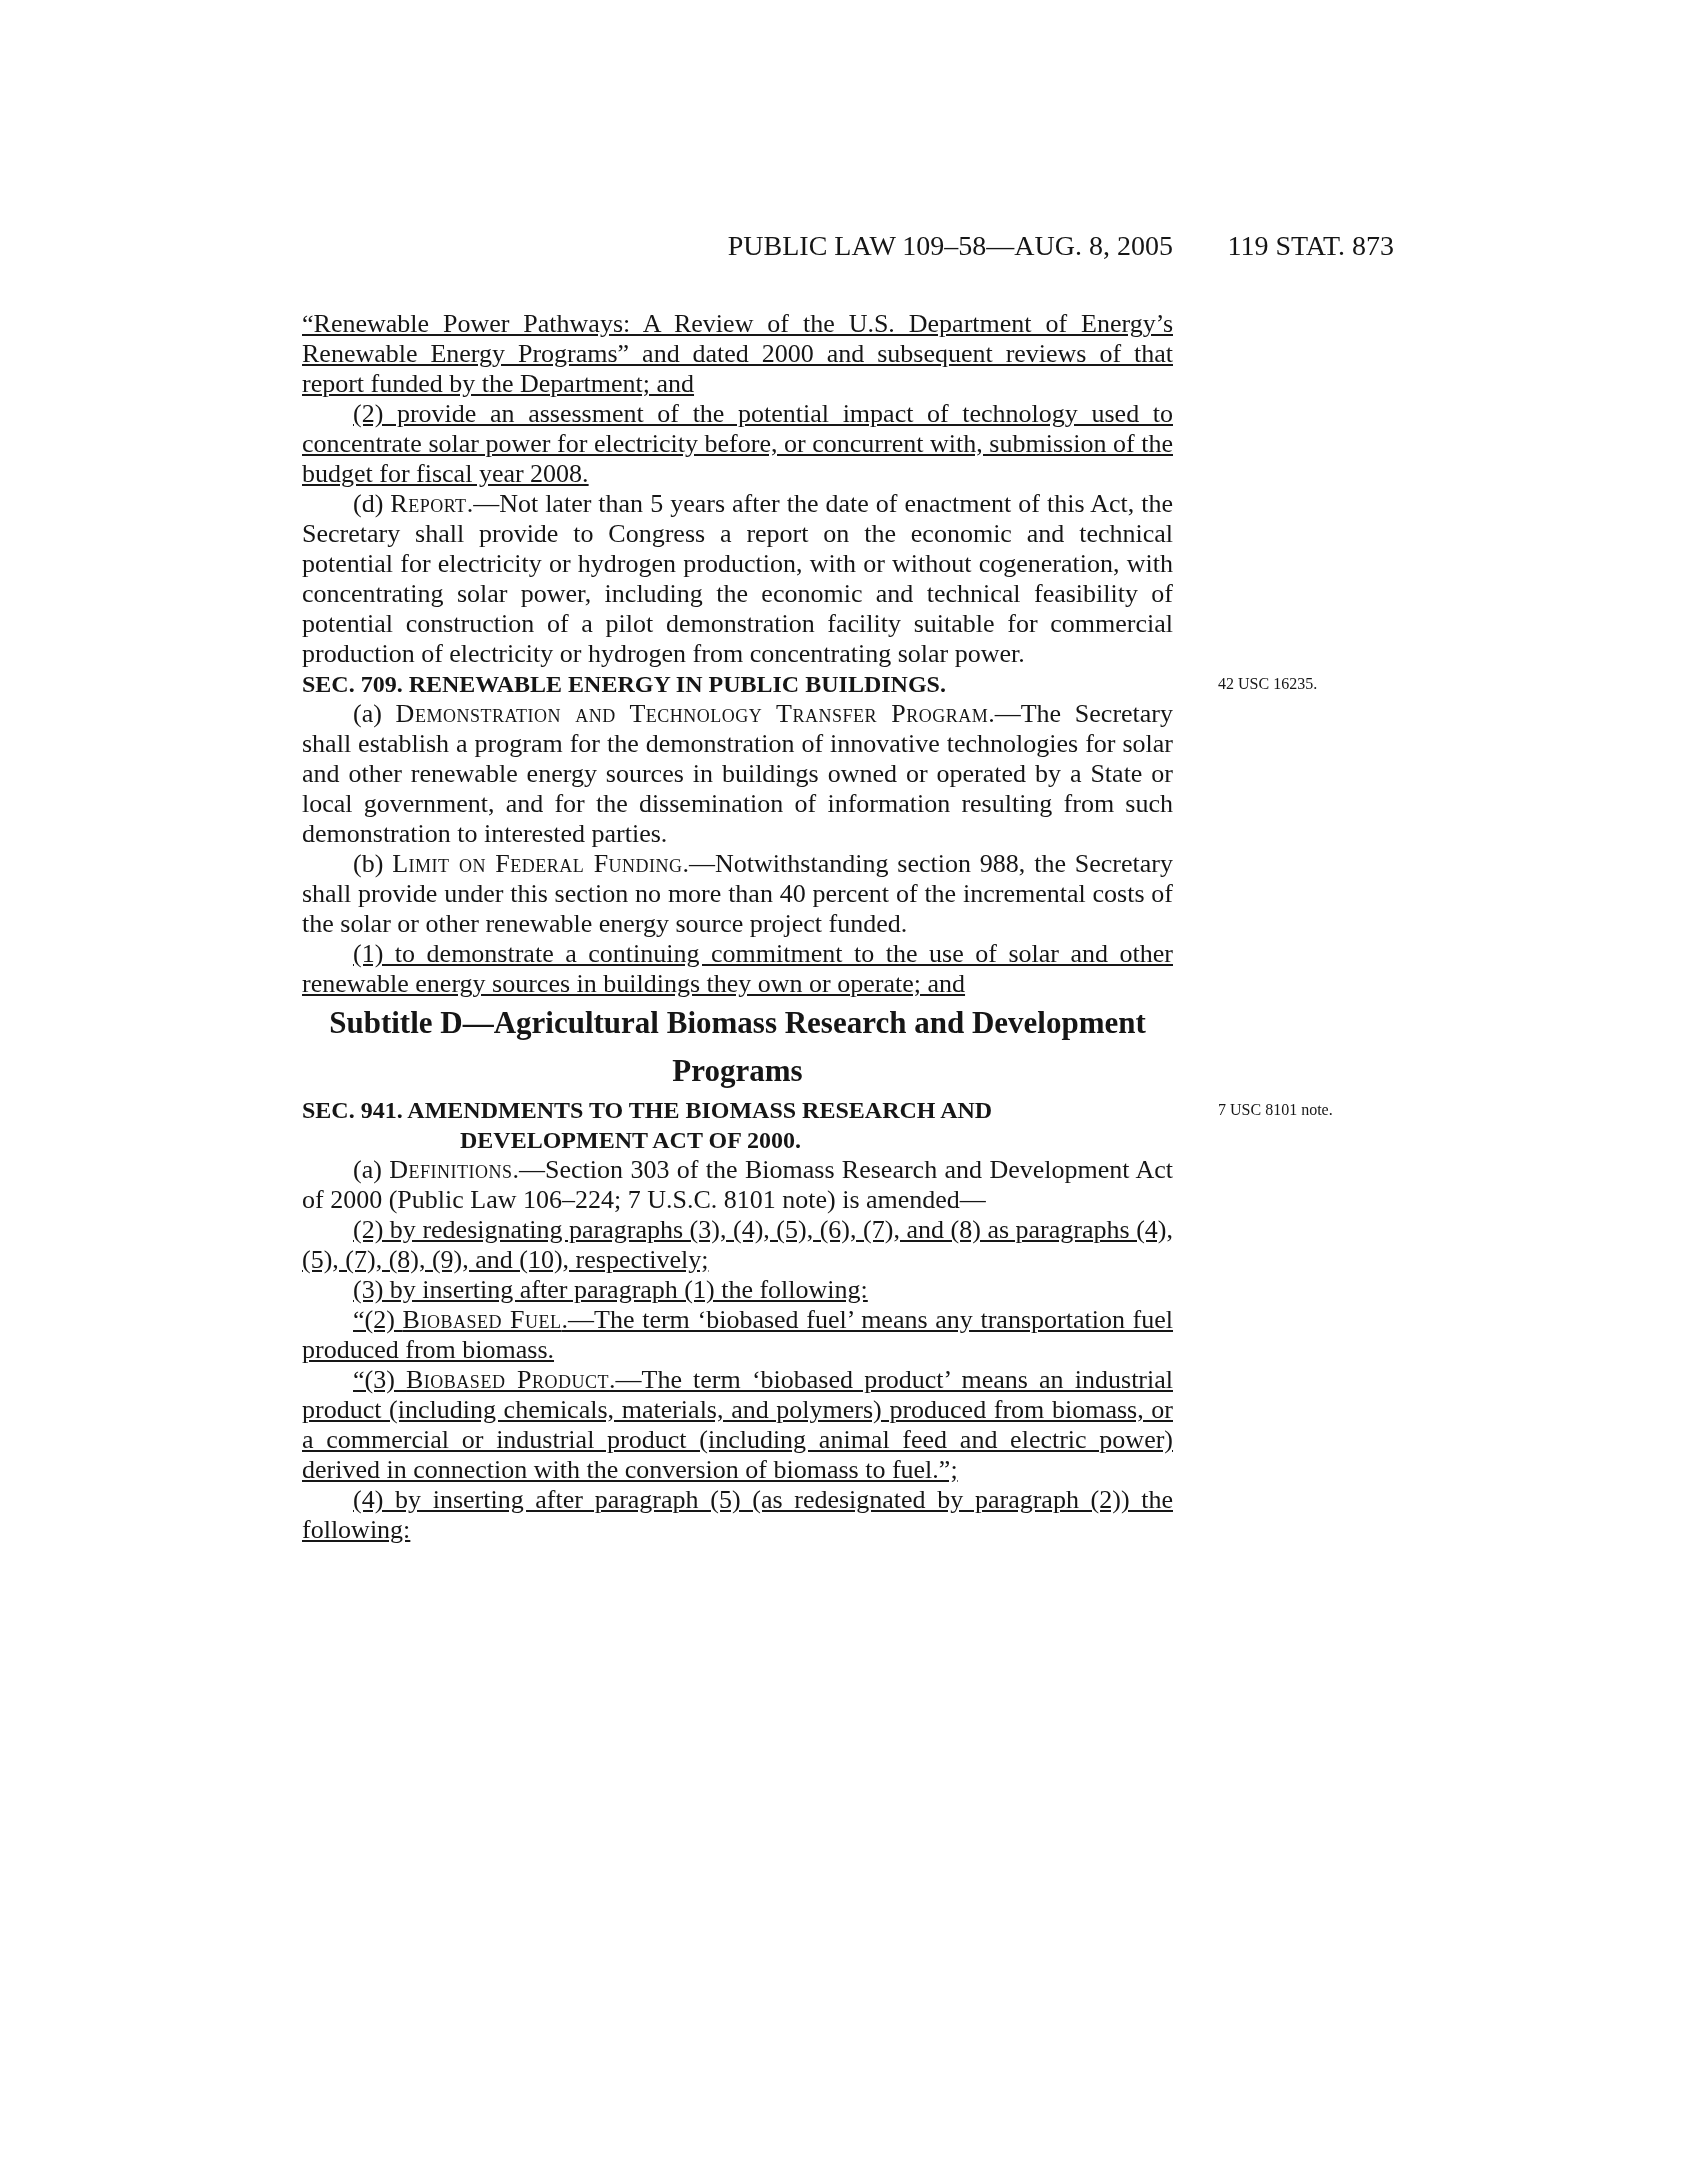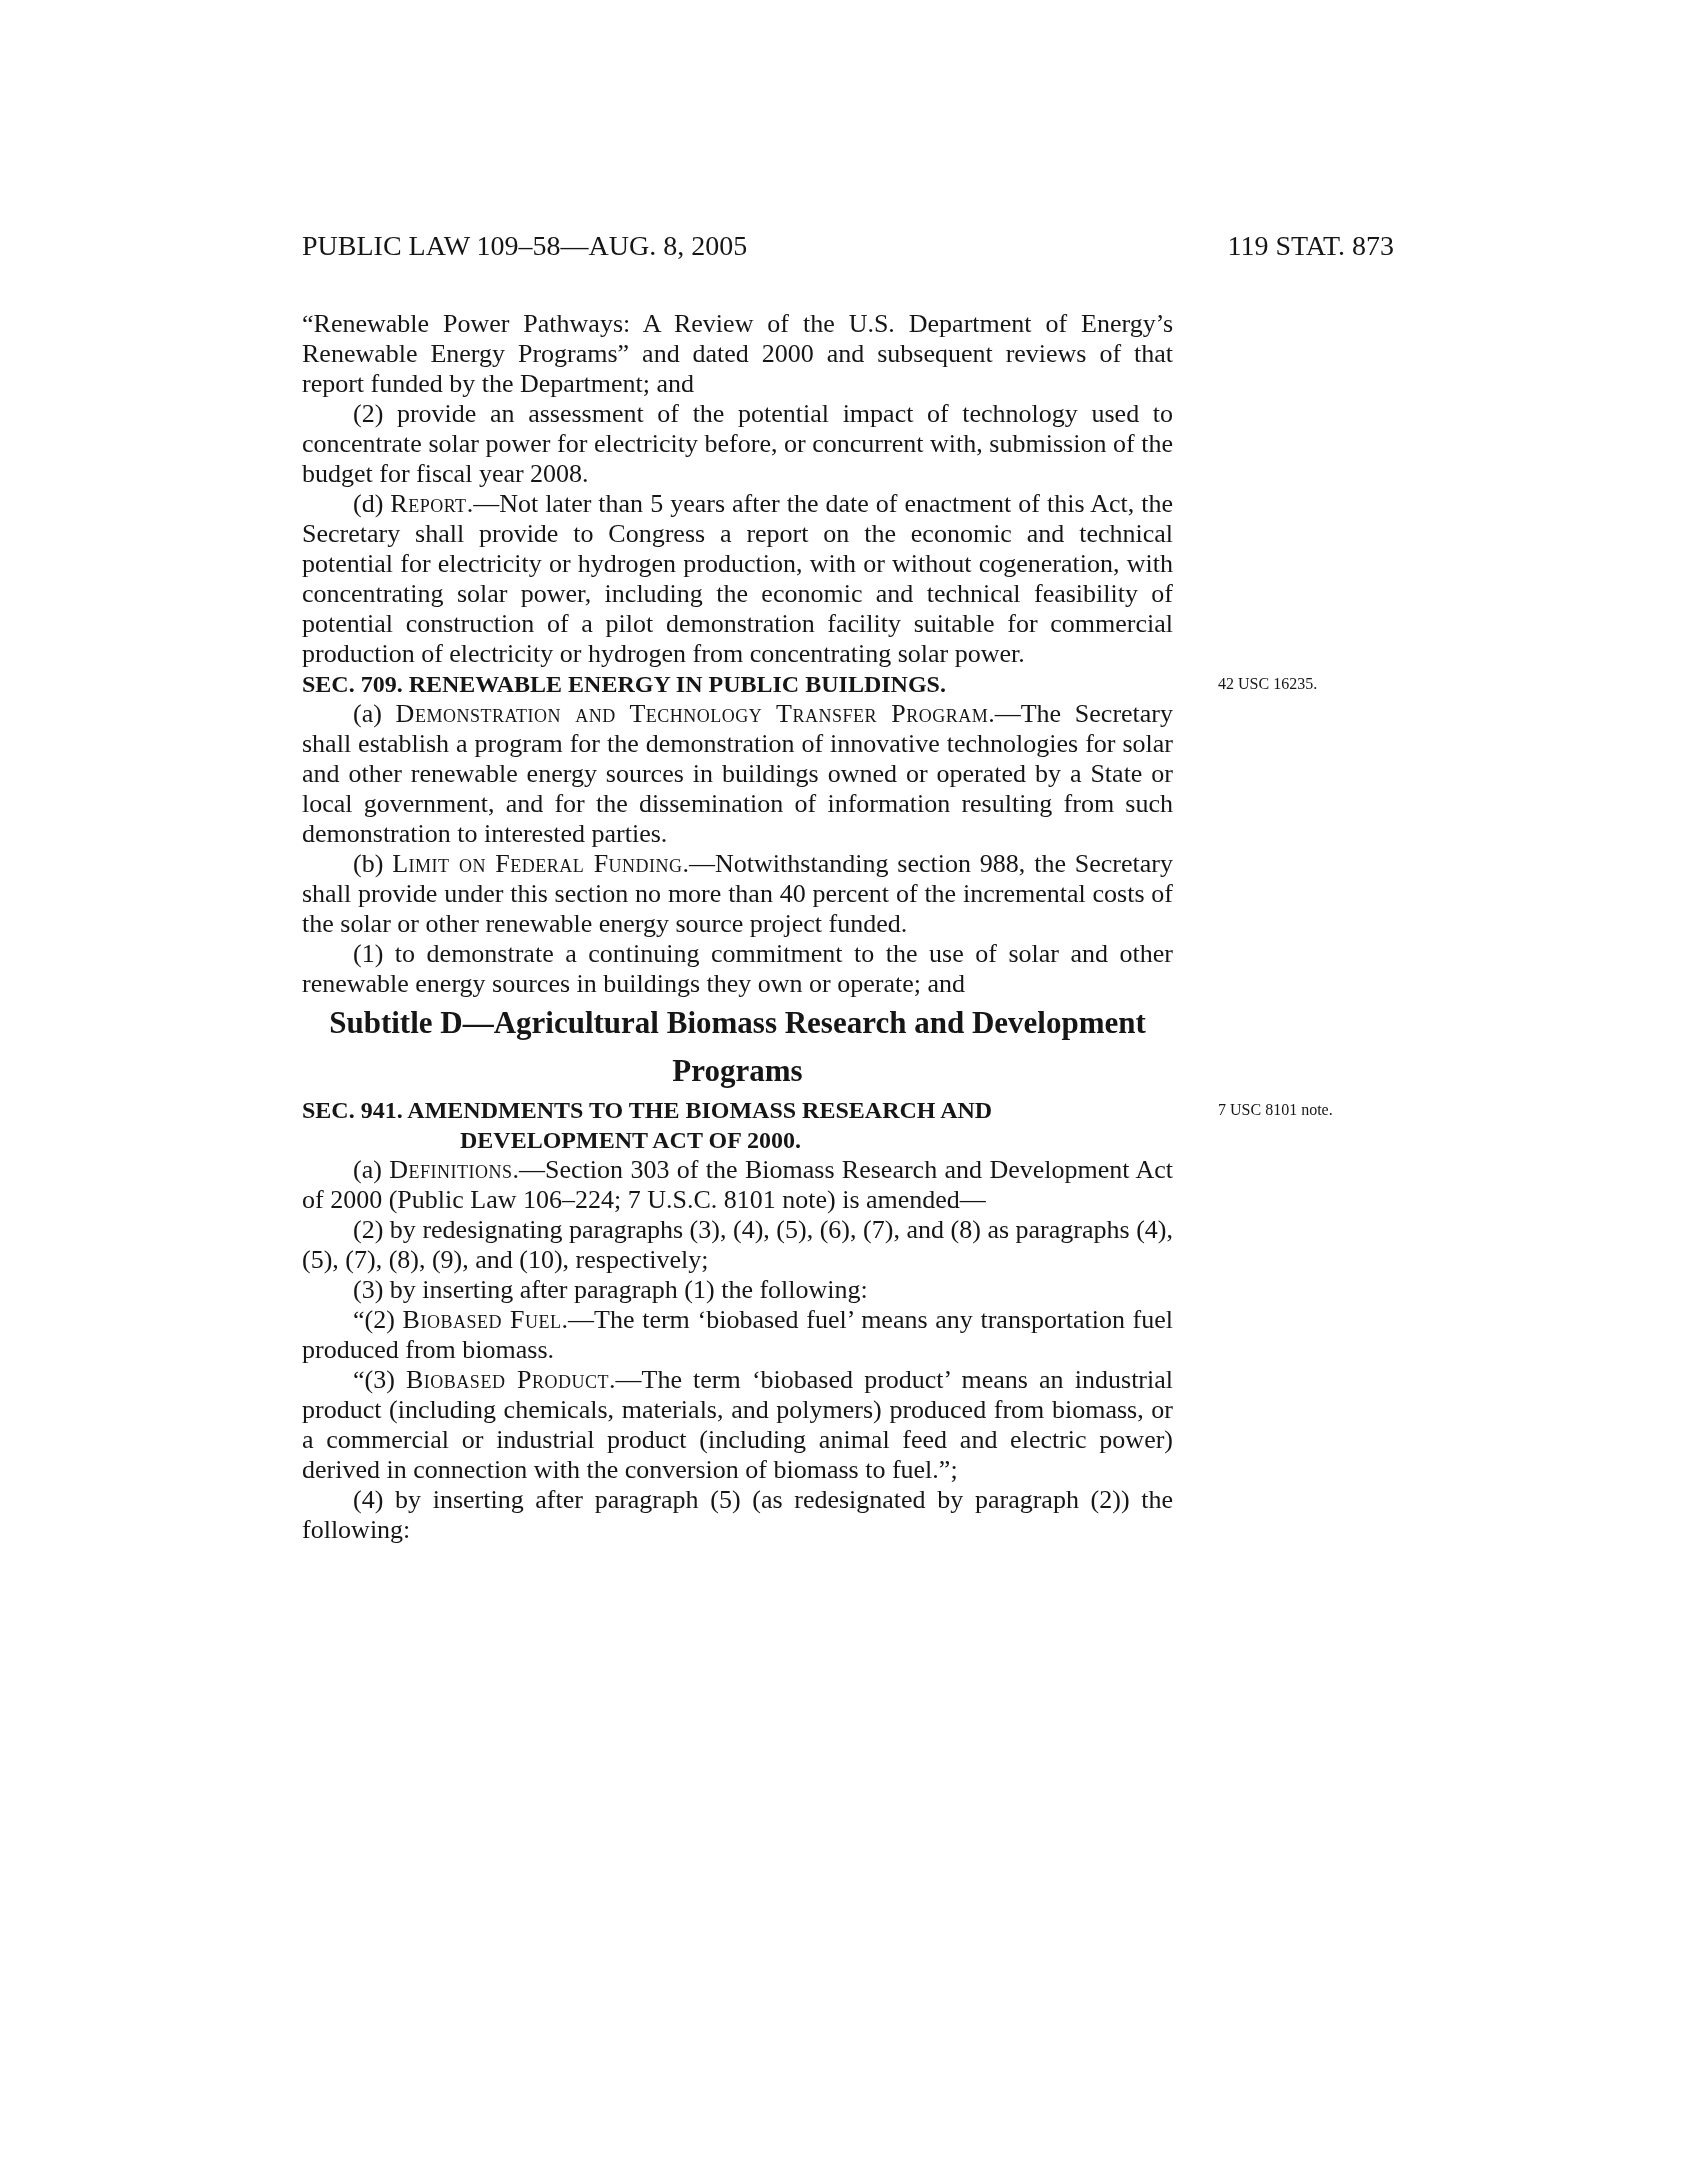--- a/index.html
+++ b/index.html
@@ -26,42 +26,42 @@
     height: 36px;
     font-size: 28px;
     line-height: 32px;
     white-space: nowrap;
   }
   .law-title {
     position: absolute;
     left: 0;
     top: 0;
     width: 871px;
-    text-align: left;
+    text-align: right;
   }
   .stat-page {
     position: absolute;
     right: 12px;
     top: 0;
   }
   
   .column {
     position: absolute;
     left: 302px;
     top: 309px;
     width: 871px;
     font-size: 26px;
     line-height: 30px;
     text-align: justify;
   }
   .column p { margin: 0; }
   
   .l1 { text-indent: 51px; }
   
-  .l2 { margin-left: 51px; text-indent: 51px; }
+  .l2 { margin-left: 51px; text-indent: 51px; text-decoration: underline; }
   
   .nofi { text-indent: 0; }
   .sc {
     font-variant: small-caps;
     letter-spacing: 0.5px;
   }
   .head-wrap { position: relative; }
   .sec-head {
     font-size: 24px;
     line-height: 30px;

